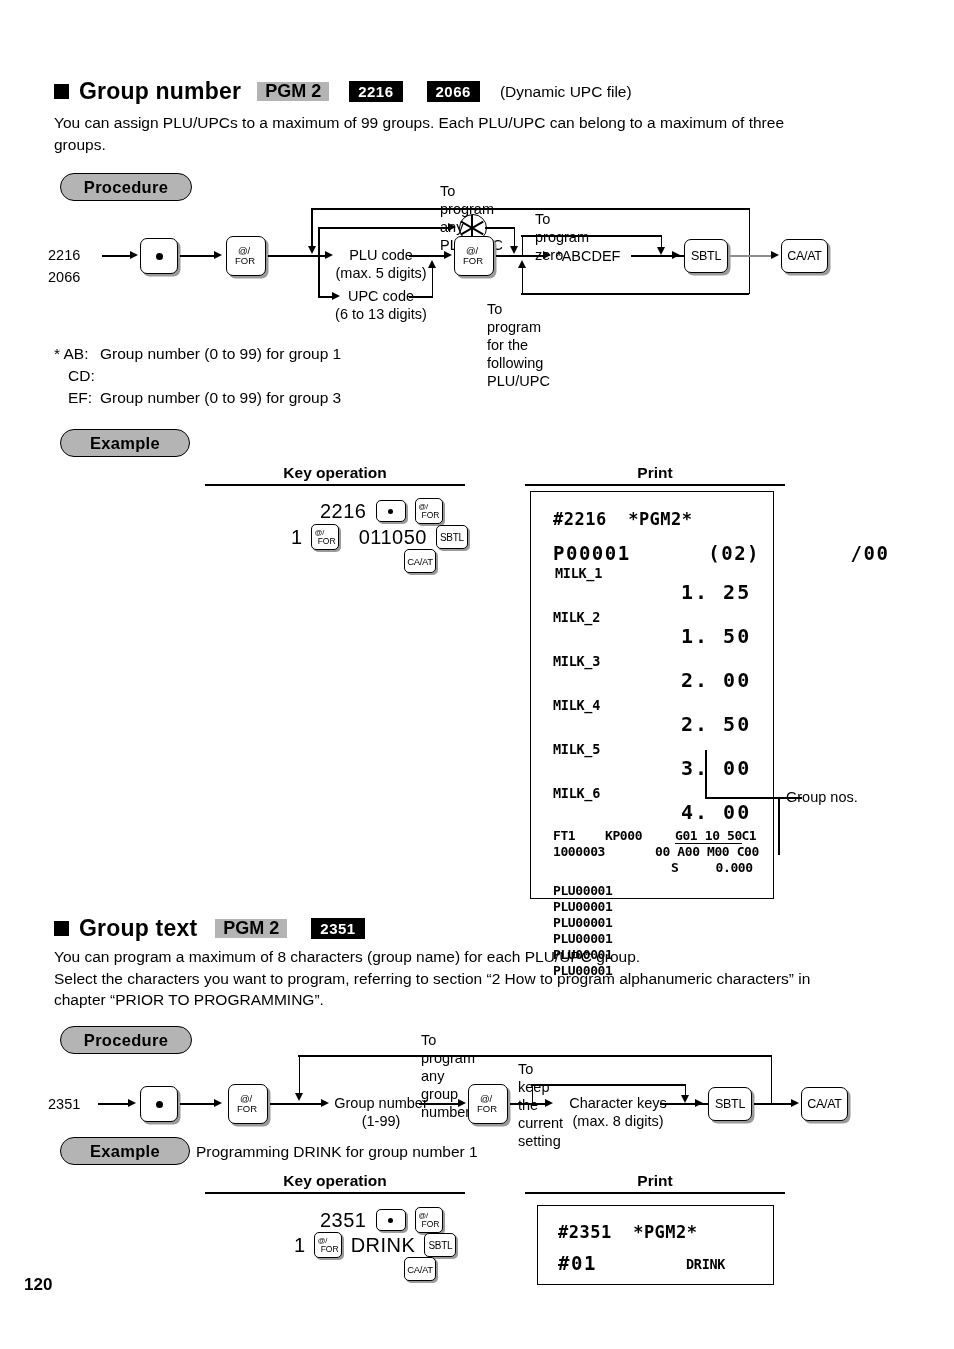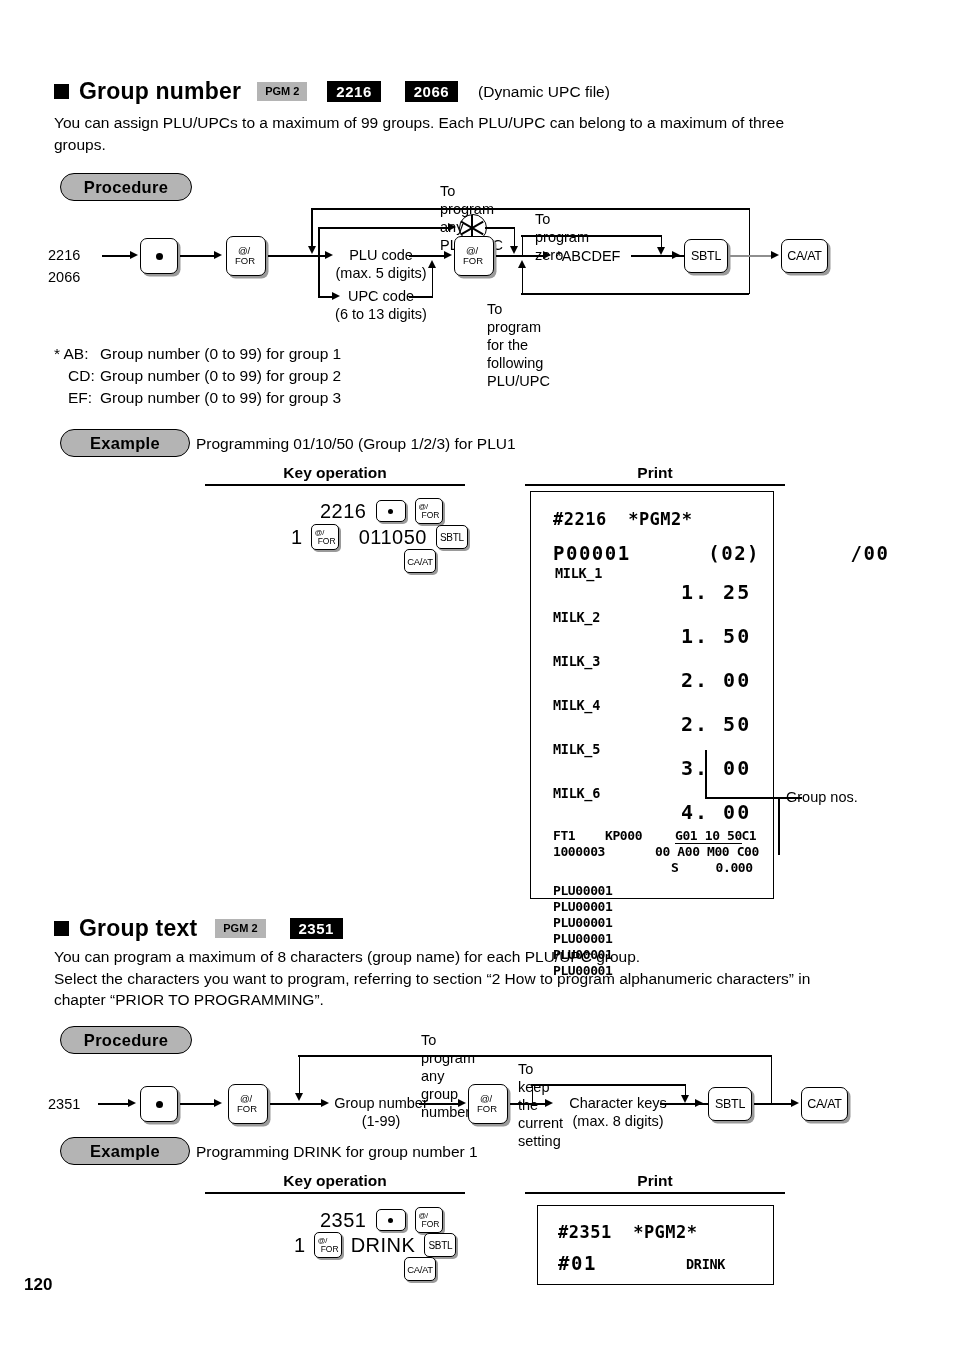--- a/index.html
+++ b/index.html
@@ -9,21 +9,21 @@
     font-family:"Liberation Sans",sans-serif;
     color:#000;
     overflow:hidden;
   }
   .pg{position:absolute;left:0;top:0;width:954px;height:1349px;}
 
   
   .sec-head{position:absolute;display:flex;align-items:center;gap:10px;}
   .sq{width:15px;height:15px;background:#000;display:inline-block;}
   .sec-title{font-size:23px;font-weight:bold;letter-spacing:.2px;}
-  .tag-gray{background:#b4b4b4;color:#000;font-weight:bold;font-size:11px;
+  .tag-gray{background:#b4b4b4;color:#000;font-weight:bold;font-size:18px;
     padding:3px 8px 3px 8px;letter-spacing:0;line-height:13px;
     font-family:"Liberation Sans Narrow","Liberation Sans",sans-serif;}
   .tag-black{background:#000;color:#fff;font-weight:bold;font-size:15px;
     padding:3px 9px 3px 9px;line-height:15px;letter-spacing:.5px;}
   .paren{font-size:15.5px;}
 
   .body-txt{position:absolute;font-size:15.5px;line-height:21.5px;}
 
   
   .pill{position:absolute;background:#b4b4b4;border:1.6px solid #000;
@@ -215,30 +215,28 @@
     </div>
   </div>
 
   <div style="position:absolute;left:54px;top:343px;">
     <div style="display:flex;font-size:15.5px;line-height:22px;">
       <span style="width:46px;text-align:left;">* AB:</span>
       <span>Group number (0 to 99) for group 1</span>
     </div>
     <div style="display:flex;font-size:15.5px;line-height:22px;">
       <span style="width:46px;text-align:left;padding-left:14px;box-sizing:border-box;">CD:</span>
-      <span>Group number (0 to 99) for group 2</span>
     </div>
     <div style="display:flex;font-size:15.5px;line-height:22px;">
       <span style="width:46px;text-align:left;padding-left:14px;box-sizing:border-box;">EF:</span>
       <span>Group number (0 to 99) for group 3</span>
     </div>
   </div>
 
   <div class="pill" style="left:60px;top:429px;width:128px;">Example</div>
-  <div class="body-txt" style="left:196px;top:433px;">Programming 01/10/50 (Group 1/2/3) for PLU1</div>
 
   <div class="colhead" style="left:205px;top:464px;width:260px;">Key operation</div>
   <div class="rule" style="left:205px;top:484px;width:260px;"></div>
   <div class="colhead" style="left:525px;top:464px;width:260px;">Print</div>
   <div class="rule" style="left:525px;top:484px;width:260px;"></div>
 
   <div class="kop" style="left:320px;top:498px;">
     <span class="num">2216</span>
     <span class="skey" style="width:28px;height:20px;margin-left:9px;">
       <span style="width:5px;height:5px;border-radius:50%;background:#000;display:block;"></span>

